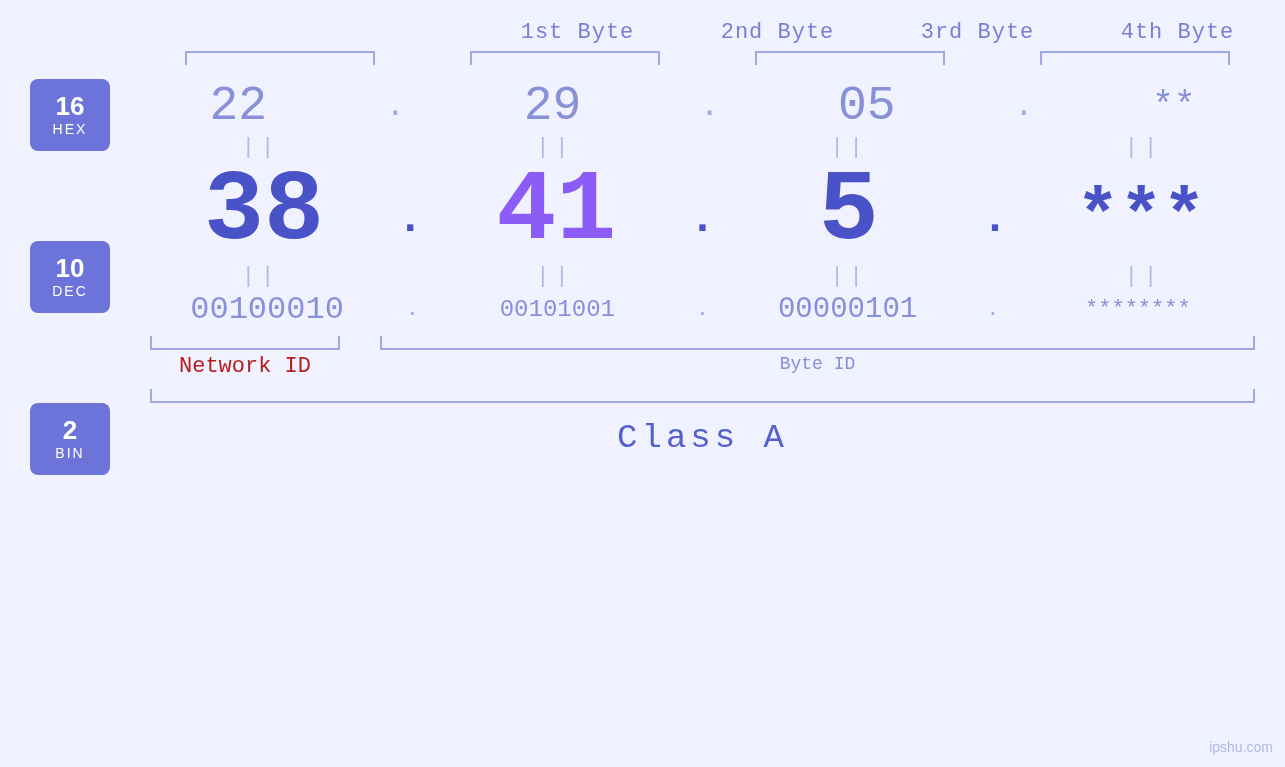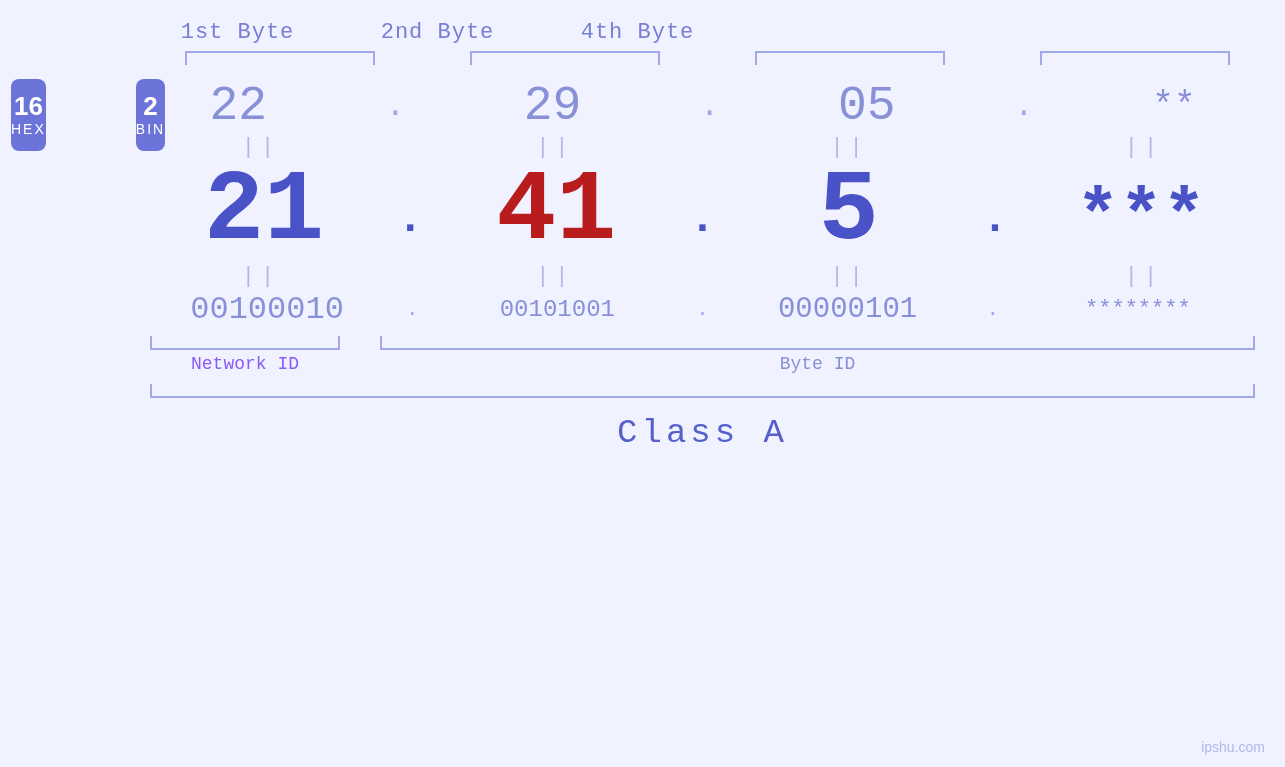--- a/index.html
+++ b/index.html
@@ -37,20 +37,21 @@
       height: 14px;
       border: 2px solid #a0a8e8;
       border-bottom: none;
       border-radius: 0;
     }
 
     
     .badges-col {
       width: 140px;
       display: flex;
+      flex-direction: column;
       justify-content: space-around;
       align-items: center;
       padding: 0 11px;
       gap: 30px;
     }
 
     .badge {
       background: #6c74d9;
       color: white;
       border-radius: 8px;
@@ -80,52 +81,57 @@
     .hex-value {
       color: #8890d8;
       font-size: 48px;
       font-family: 'Courier New', monospace;
     }
 
     
     .watermark {
       position: absolute;
       bottom: 12px;
-      right: 20px;
+      right: 12px;
       color: #b0b8e8;
       font-size: 14px;
       font-family: Arial, sans-serif;
     }
   </style>
 </head>
 <body>
 
 <div class="container">
 
-  <div style="display:flex; width:1140px; margin-left:130px; justify-content:flex-start; margin-bottom:6px;">
+  <div style="display:flex; width:1140px; margin-left:130px; justify-content:flex-end; margin-bottom:6px;">
     <div class="byte-header">1st Byte</div>
     <div class="byte-header">2nd Byte</div>
+    <div class="byte-header">3rd Byte</div>
     <div class="byte-header">4th Byte</div>
   </div>
 
   <div style="display:flex; width:1140px; margin-left:130px; justify-content:space-around; margin-bottom:14px;">
     <div class="bracket"></div>
     <div class="bracket"></div>
     <div class="bracket"></div>
     <div class="bracket"></div>
   </div>
 
   <div style="display:flex; width:1285px; flex:1; align-items:flex-start;">
 
     <div class="badges-col">
       <div class="badge">
         <span class="badge-number">16</span>
         <span class="badge-label">HEX</span>
       </div>
       <div style="height:30px;"></div>
+      <div class="badge">
+        <span class="badge-number">10</span>
+        <span class="badge-label">DEC</span>
+      </div>
       <div style="height:30px;"></div>
       <div class="badge">
         <span class="badge-number">2</span>
         <span class="badge-label">BIN</span>
       </div>
     </div>
 
     <div style="flex:1; display:flex; flex-direction:column; justify-content:flex-start; padding-right:20px;">
 
       <div style="display:flex; align-items:center; justify-content:space-around; padding: 0 10px;">
@@ -142,23 +148,23 @@
         <span style="width:190px; text-align:center; color:#b0b8e8; font-size:22px; letter-spacing:6px;">||</span>
         <span style="width:40px;"></span>
         <span style="width:190px; text-align:center; color:#b0b8e8; font-size:22px; letter-spacing:6px;">||</span>
         <span style="width:40px;"></span>
         <span style="width:190px; text-align:center; color:#b0b8e8; font-size:22px; letter-spacing:6px;">||</span>
         <span style="width:40px;"></span>
         <span style="width:190px; text-align:center; color:#b0b8e8; font-size:22px; letter-spacing:6px;">||</span>
       </div>
 
       <div style="display:flex; align-items:flex-end; justify-content:space-around; padding: 0 10px;">
-        <span style="width:190px; text-align:center; color:#4a52c8; font-size:100px; font-weight:bold; font-family:'Courier New',monospace; line-height:1;">21</span>
+        <span style="width:190px; text-align:center; color:#4a52c8; font-size:100px; font-weight:bold; font-family:'Courier New',monospace; line-height:1;">38</span>
         <span style="color:#4a52c8; font-size:44px; font-weight:bold; padding-bottom:18px;">.</span>
-        <span style="width:190px; text-align:center; color:#b91c1c; font-size:100px; font-weight:bold; font-family:'Courier New',monospace; line-height:1;">41</span>
+        <span style="width:190px; text-align:center; color:#8b5cf6; font-size:100px; font-weight:bold; font-family:'Courier New',monospace; line-height:1;">41</span>
         <span style="color:#4a52c8; font-size:44px; font-weight:bold; padding-bottom:18px;">.</span>
         <span style="width:190px; text-align:center; color:#4a52c8; font-size:100px; font-weight:bold; font-family:'Courier New',monospace; line-height:1;">5</span>
         <span style="color:#4a52c8; font-size:44px; font-weight:bold; padding-bottom:18px;">.</span>
         <span style="width:190px; text-align:center; color:#4a52c8; font-size:72px; font-weight:bold; font-family:'Courier New',monospace; line-height:1; padding-bottom:8px;">***</span>
       </div>
 
       <div style="display:flex; justify-content:space-around; padding: 2px 10px;">
         <span style="width:190px; text-align:center; color:#b0b8e8; font-size:22px; letter-spacing:6px;">||</span>
         <span style="width:40px;"></span>
         <span style="width:190px; text-align:center; color:#b0b8e8; font-size:22px; letter-spacing:6px;">||</span>
@@ -183,21 +189,21 @@
         <div style="display:flex;">
 
           <div style="width:190px; height:14px; border:2px solid #a0a8e8; border-top:none;"></div>
 
           <div style="width:40px;"></div>
 
           <div style="flex:1; height:14px; border:2px solid #a0a8e8; border-top:none;"></div>
         </div>
 
         <div style="display:flex; margin-top:4px;">
-          <div style="width:190px; text-align:center; color:#8b5cf6; font-size:18px; font-family:'Courier New',monospace;">Network ID</div>
+          <div style="width:190px; text-align:center; color:#b91c1c; font-size:22px; font-family:'Courier New',monospace;">Network ID</div>
           <div style="width:40px;"></div>
           <div style="flex:1; text-align:center; color:#8890d8; font-size:18px; font-family:'Courier New',monospace;">Byte ID</div>
         </div>
       </div>
 
       <div style="margin-top:10px; padding: 0 10px;">
         <div style="width:100%; height:14px; border:2px solid #a0a8e8; border-top:none;"></div>
         <div style="text-align:center; color:#5560cc; font-size:34px; font-family:'Courier New',monospace; margin-top:16px; letter-spacing:4px;">Class A</div>
       </div>
 

